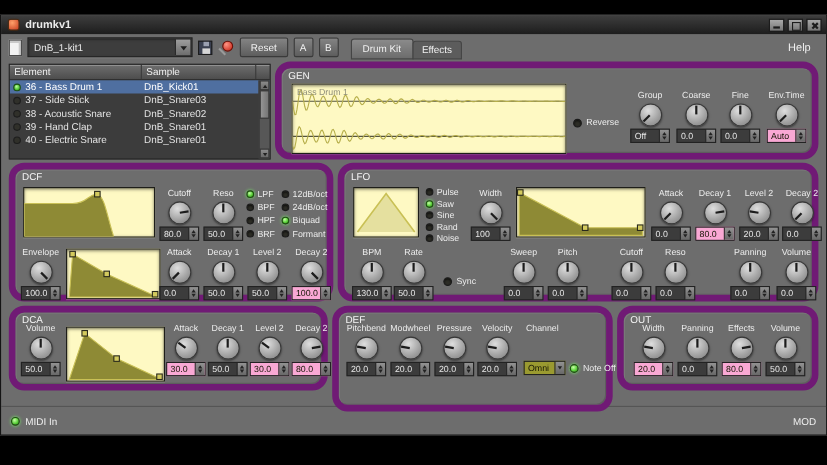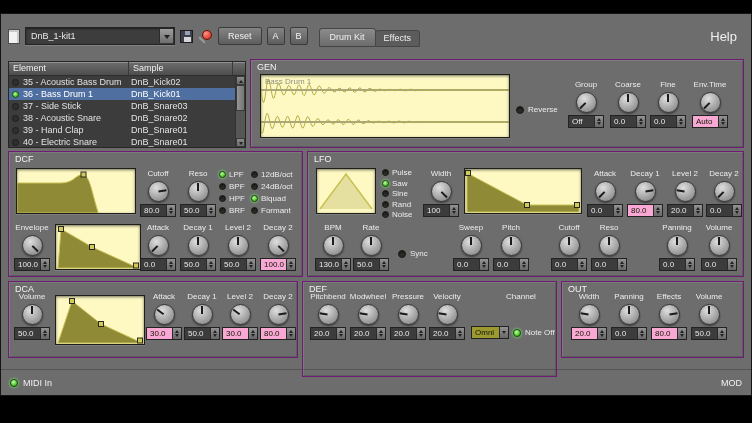--- a/index.html
+++ b/index.html
@@ -16,21 +16,21 @@
               background:radial-gradient(circle at 35% 30%, #ffa06a, #c63a1c); border:1px solid #4a2a12; }
   .title-text { color:#ececec; font-size:10px; font-weight:bold; flex:1; }
   .winbtn { width:14px; height:12px; background:linear-gradient(#a9a9a9,#767676);
             border:1px solid #1c1c1c; margin-left:3px; position:relative; }
   .winbtn.min::after { content:""; position:absolute; left:3px; bottom:2px; width:6px; height:2px; background:#1d1d1d; }
   .winbtn.max::after { content:""; position:absolute; left:3px; top:2px; width:6px; height:6px; border:1px solid #1d1d1d; }
   .winbtn.cls::before,.winbtn.cls::after { content:""; position:absolute; left:5.5px; top:2px; width:2px; height:7px; background:#1d1d1d; }
   .winbtn.cls::before { transform:rotate(45deg); } .winbtn.cls::after { transform:rotate(-45deg); }
 
   
-  .toolbar { height:44px; flex:none; display:flex; align-items:center; padding:0 7px; gap:5px; }
+  .toolbar { height:24px; flex:none; display:flex; align-items:center; padding:0 7px; gap:5px; }
   .tool-newpage { width:12px; height:15px; background:#f2f2f2; border:1px solid #4c4c4c;
                   box-shadow:inset -2px 2px 0 #c9c9c9; }
   .preset-combo { width:150px; height:18px; background:#3d3d3d; border:1px solid #242424;
                   box-shadow:inset 0 1px 2px rgba(0,0,0,.5), 0 1px 0 rgba(255,255,255,.15);
                   display:flex; align-items:center; color:#e9e9e9; font-size:9px; padding-left:5px; position:relative; }
   .pc-arrow { position:absolute; right:1px; top:1px; bottom:1px; width:14px;
               background:linear-gradient(#9e9e9e,#6e6e6e); border-left:1px solid #2a2a2a; }
   .pc-arrow::after { content:""; position:absolute; left:3.5px; top:6px;
                      border-left:3px solid transparent; border-right:3px solid transparent; border-top:4px solid #1e1e1e; }
   .tool-save { width:13px; height:13px; background:#3a4050; border:1px solid #1d1d1d; position:relative; }
@@ -42,36 +42,36 @@
   .tool-pin::after { content:""; position:absolute; left:0; bottom:3px; width:8px; height:2px;
                      background:#9a9a9a; transform:rotate(45deg); }
   .tbutton { height:18px; padding:0 9px; font-size:9px; color:#f2f2f2;
              background:linear-gradient(#848484,#5d5d5d); border:1px solid #3a3a3a; border-radius:2px;
              font-family:inherit; }
   .tbutton.sm { padding:0 5px; }
   .tabs { display:flex; align-items:flex-end; height:21px; margin-left:6px; }
   .tab { padding:3px 10px 4px; font-size:9px; color:#f0f0f0; border:1px solid #454545;
          border-radius:3px 3px 0 0; background:linear-gradient(#8b8b8b,#6c6c6c); }
   .tab.inactive { background:#5c5c5c; margin-left:-1px; padding:2px 8px 3px; }
-  .help { margin-left:auto; font-size:13px; color:#f0f0f0; padding:2px 7px; }
+  .help { margin-left:auto; font-size:10px; color:#f0f0f0; padding:2px 7px; }
 
   
   .content { flex:1; position:relative; }
-  .group { position:absolute; border:1px solid #701a75; border-radius:0;
+  .group { position:absolute; border:6px solid #701a75; border-radius:14px;
            box-shadow:inset 1px 1px 0 rgba(255,255,255,.10), inset -1px -1px 0 rgba(0,0,0,.14); }
   .gtitle { position:absolute; top:2px; left:6px; font-size:9px; color:#f4f4f4; }
 
   .display { position:absolute; background:#fef9c3; border:1px solid #1e1e1a;
              box-shadow:inset 0 1px 3px rgba(0,0,0,.55), 0 1px 0 rgba(255,255,255,.12); }
   .display svg { display:block; }
   .wavename { position:absolute; left:4px; top:2px; font-size:8px; color:#90907b; }
 
   .kcell { position:absolute; width:38px; display:flex; flex-direction:column; align-items:center; }
   .klabel { font-size:8px; color:#ececec; line-height:10px; white-space:nowrap; }
-  .klabel.abs { position:absolute; text-align:center;margin-left:33px; }
+  .klabel.abs { position:absolute; text-align:center; }
   .knob { width:21px; height:21px; border-radius:50%; margin:2px 0;
           background:radial-gradient(circle at 38% 30%, #dedede, #a6a6a6 55%, #7b7b7b);
           border:1px solid #383838; position:relative; box-shadow:0 1px 2px rgba(0,0,0,.5); }
   .knob::after { content:""; position:absolute; left:calc(50% - 1px); top:1px; width:2px; height:8px;
                  background:#1c1c1c; transform-origin:1px 8.5px; transform:rotate(var(--a,0deg)); }
   .spin { position:relative; width:36px; height:13px; background:#3c3c3c; border:1px solid #222;
           color:#e8e8e8; font-size:8px; line-height:11px; padding-left:3px; }
   .spin.hl { background:#f9a8d4; color:#141403; }
   .arr { position:absolute; right:0; top:0; width:9px; height:11px;
          background:linear-gradient(#929292,#686868); border-left:1px solid #2a2a2a;
@@ -127,20 +127,27 @@
   .sbright { margin-left:auto; }
   svg .env { fill:#8e8a35; stroke:#c9c055; stroke-width:1; }
   svg .hd { fill:#d3ca5e; stroke:#2a2a1c; stroke-width:1; }
 </style>
 </head>
 <body>
 
 <div class="stage">
 <div class="window">
 
+  <div class="titlebar">
+    <span class="app-icon"></span>
+    <span class="title-text">drumkv1</span>
+    <span class="winbtn min"></span>
+    <span class="winbtn max"></span>
+    <span class="winbtn cls"></span>
+  </div>
 
   <div class="toolbar">
     <span class="tool-newpage"></span>
     <div class="preset-combo">
       <span>DnB_1-kit1</span>
       <span class="pc-arrow"></span>
     </div>
     <span class="tool-save"></span>
     <span class="tool-pin"></span>
     <button class="tbutton">Reset</button>
@@ -155,25 +162,20 @@
 
   <div class="content">
 
     <div class="elements">
       <div class="thead">
         <span class="th c1">Element</span>
         <span class="th c2">Sample</span>
         <span class="th c3"></span>
       </div>
       <div class="tbody">
-        <div class="trow">
-          <span class="rled"></span>
-          <span class="c1t">35 - Acoustic Bass Drum</span>
-          <span class="c2t">DnB_Kick02</span>
-        </div>
         <div class="trow sel">
           <span class="rled on"></span>
           <span class="c1t">36 - Bass Drum 1</span>
           <span class="c2t">DnB_Kick01</span>
         </div>
         <div class="trow">
           <span class="rled"></span>
           <span class="c1t">37 - Side Stick</span>
           <span class="c2t">DnB_Snare03</span>
         </div>

